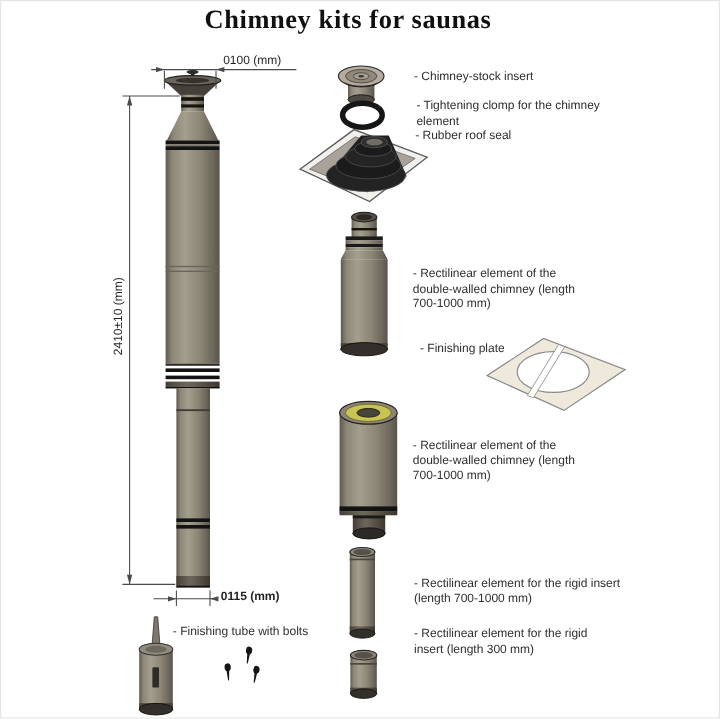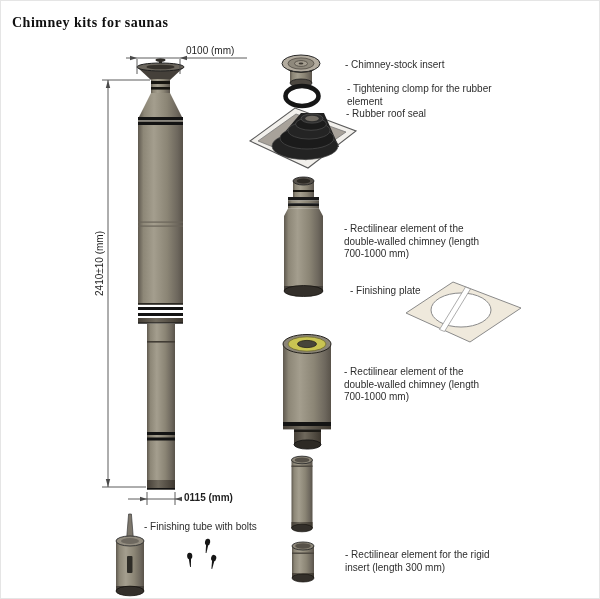--- a/index.html
+++ b/index.html
@@ -2,22 +2,22 @@
 <html><head>
 <meta charset="utf-8">
 <style>
   html,body{margin:0;padding:0;background:#fff;}
   .canvas{
     position:relative;width:600px;height:599px;background:#fff;overflow:hidden;
     box-shadow:inset 0 0 0 1px #e5e5e5;
     font-family:"Liberation Sans",sans-serif;
   }
   .title{
-    position:absolute;left:0;top:3px;width:580px;margin:12px;text-align:left;
-    font-family:"Liberation Serif",serif;font-size:14px;font-weight:700;color:#101010;
+    position:absolute;left:0;top:3px;width:580px;margin:0;text-align:center;
+    font-family:"Liberation Serif",serif;font-size:22px;font-weight:700;color:#101010;
     letter-spacing:0.5px;
   }
   .scene{position:absolute;left:0;top:0;}
   .lbl{
     position:absolute;font-size:10px;line-height:12.5px;color:#2e2e2e;
     font-family:"Liberation Sans",sans-serif;
   }
   .dim{
     position:absolute;font-size:10px;line-height:11px;color:#1f1f1f;white-space:nowrap;
     font-family:"Liberation Sans",sans-serif;
@@ -198,21 +198,22 @@
         <path d="M211.8,560 L214.2,560 L213.4,569 L212.6,569 Z"></path>
       </g>
     </g>
   </svg>
 
   <div class="dim" style="left:186px;top:45px;">0100 (mm)</div>
   <div class="dim dim-height">2410±10 (mm)</div>
   <div class="dim" style="left:184px;top:492px;font-weight:bold;">0115 (mm)</div>
 
   <div class="lbl" style="left:345px;top:59px;width:160px;">- Chimney-stock insert</div>
-  <div class="lbl" style="left:347px;top:83px;width:165px;">- Tightening clomp for the rubber element</div>
+  <div class="lbl" style="left:347px;top:83px;width:165px;">- Tightening clomp for the chimney element</div>
   <div class="lbl" style="left:346px;top:108px;width:150px;">- Rubber roof seal</div>
   <div class="lbl" style="left:344px;top:223px;width:140px;">- Rectilinear element of the double-walled chimney (length 700-1000 mm)</div>
   <div class="lbl" style="left:350px;top:285px;width:120px;">- Finishing plate</div>
   <div class="lbl" style="left:344px;top:366px;width:140px;">- Rectilinear element of the double-walled chimney (length 700-1000 mm)</div>
-  <div class="lbl" style="left:345px;top:549px;width:150px;">- Rectilinear element for the rigid insert (length 300 mm)</div>
+  <div class="lbl" style="left:345px;top:481px;width:172px;">- Rectilinear element for the rigid insert (length 700-1000 mm)</div>
+  <div class="lbl" style="left:345px;top:523px;width:150px;">- Rectilinear element for the rigid insert (length 300 mm)</div>
   <div class="lbl" style="left:144px;top:521px;width:200px;">- Finishing tube with bolts</div>
 
 </div>
 
 </body></html>

